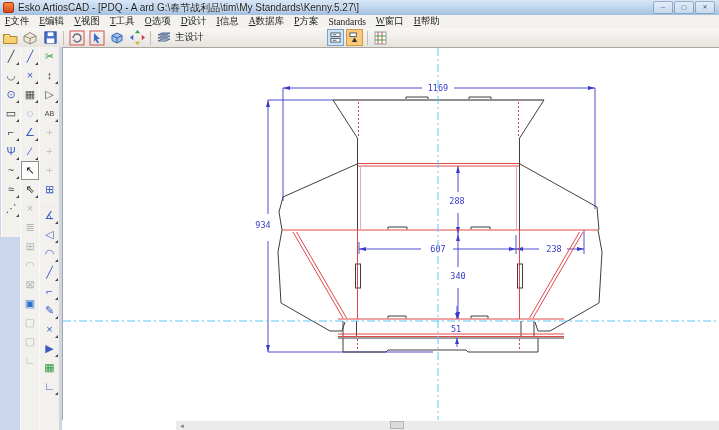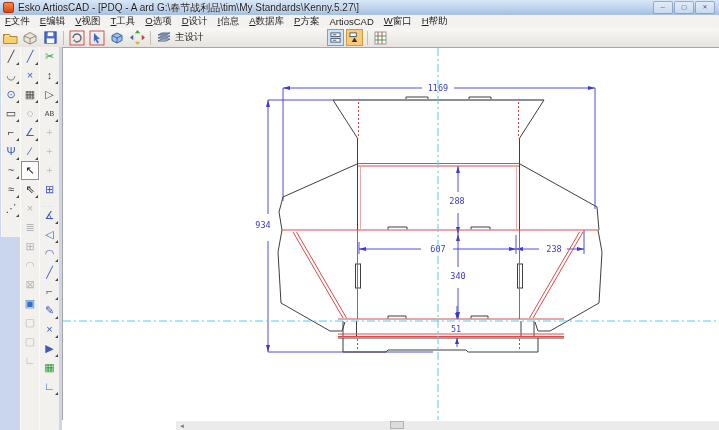--- a/index.html
+++ b/index.html
@@ -8,21 +8,21 @@
   #titlebar{position:absolute;left:0;top:0;width:719px;height:15px;
     background:linear-gradient(#d9e7f7,#bdd3ec 55%,#a3c0e0);display:flex;align-items:center;font-size:10px;color:#1b1b1b;}
   #appicon{width:9px;height:9px;margin:0 4px 0 3px;border-radius:2px;background:linear-gradient(#ff8a3c,#d8481a);border:1px solid #a33510;}
   #title{white-space:nowrap;overflow:hidden;text-shadow:0 0 2px #fff;}
   #winbtns{position:absolute;right:4px;top:1px;display:flex;gap:1px;}
   .wb{width:18px;height:11px;border:1px solid rgba(90,120,160,.55);border-radius:2px;
     background:rgba(255,255,255,.35);font-size:6px;line-height:10px;text-align:center;color:#3a5577;}
   
   #menubar{position:absolute;left:0;top:15px;width:719px;height:13px;background:#f4f2ef;border-bottom:1px solid #d9d6d0;
     display:flex;align-items:center;font-size:9.5px;color:#222;}
-  .mi{padding:0 5px;white-space:nowrap;}
+  .mi{padding:0 5px;white-space:nowrap;font-family:Liberation Serif, serif;}
   .mi u{text-decoration:underline;}
   
   #toolbar{position:absolute;left:0;top:28px;width:719px;height:19px;
     background:linear-gradient(#f8f7f5,#e7e4df);border-bottom:1px solid #c6c3bd;display:flex;align-items:center;}
   .tbtn{width:18px;height:17px;margin:0 1px;display:flex;align-items:center;justify-content:center;}
   .tsep{width:1px;height:14px;background:#c2bfb9;margin:0 3px;}
   .tlabel{font-size:9.5px;color:#222;margin:0 4px 0 1px;white-space:nowrap;}
   .dd{height:14px;background:#fff;border:1px solid #9a9a9a;display:flex;align-items:center;margin-top:36px;}
   .dd .v{font-size:9.5px;padding:0 3px;color:#111;}
   .dd .ar{width:12px;height:100%;border-left:1px solid #b5b5b5;background:linear-gradient(#f4f4f4,#dcdcdc);
@@ -76,21 +76,21 @@
 
   <div class="mi"><u>F</u><span>文件</span></div>
       <div class="mi"><u>E</u><span>编辑</span></div>
       <div class="mi"><u>V</u><span>视图</span></div>
       <div class="mi"><u>T</u><span>工具</span></div>
       <div class="mi"><u>O</u><span>选项</span></div>
       <div class="mi"><u>D</u><span>设计</span></div>
       <div class="mi"><u>I</u><span>信息</span></div>
       <div class="mi"><u>A</u><span>数据库</span></div>
       <div class="mi"><u>P</u><span>方案</span></div>
-      <div class="mi"><u></u><span>ArtiosCAD</span></div>
+      <div class="mi"><u></u><span>Standards</span></div>
       <div class="mi"><u>W</u><span>窗口</span></div>
       <div class="mi"><u>H</u><span>帮助</span></div>
     </div>
 
   <div id="toolbar">
     <div class="tbtn">
       <svg width="16" height="16" viewBox="0 0 16 16">
           <path d="M1.5 4.5h5l1.5 2h7v7h-13.5z" fill="#f7d070" stroke="#b08830"></path>
           <path d="M1.5 6.5l2-2h4l1 1.5" fill="#fde9a8" stroke="#b08830"></path>
         </svg>

